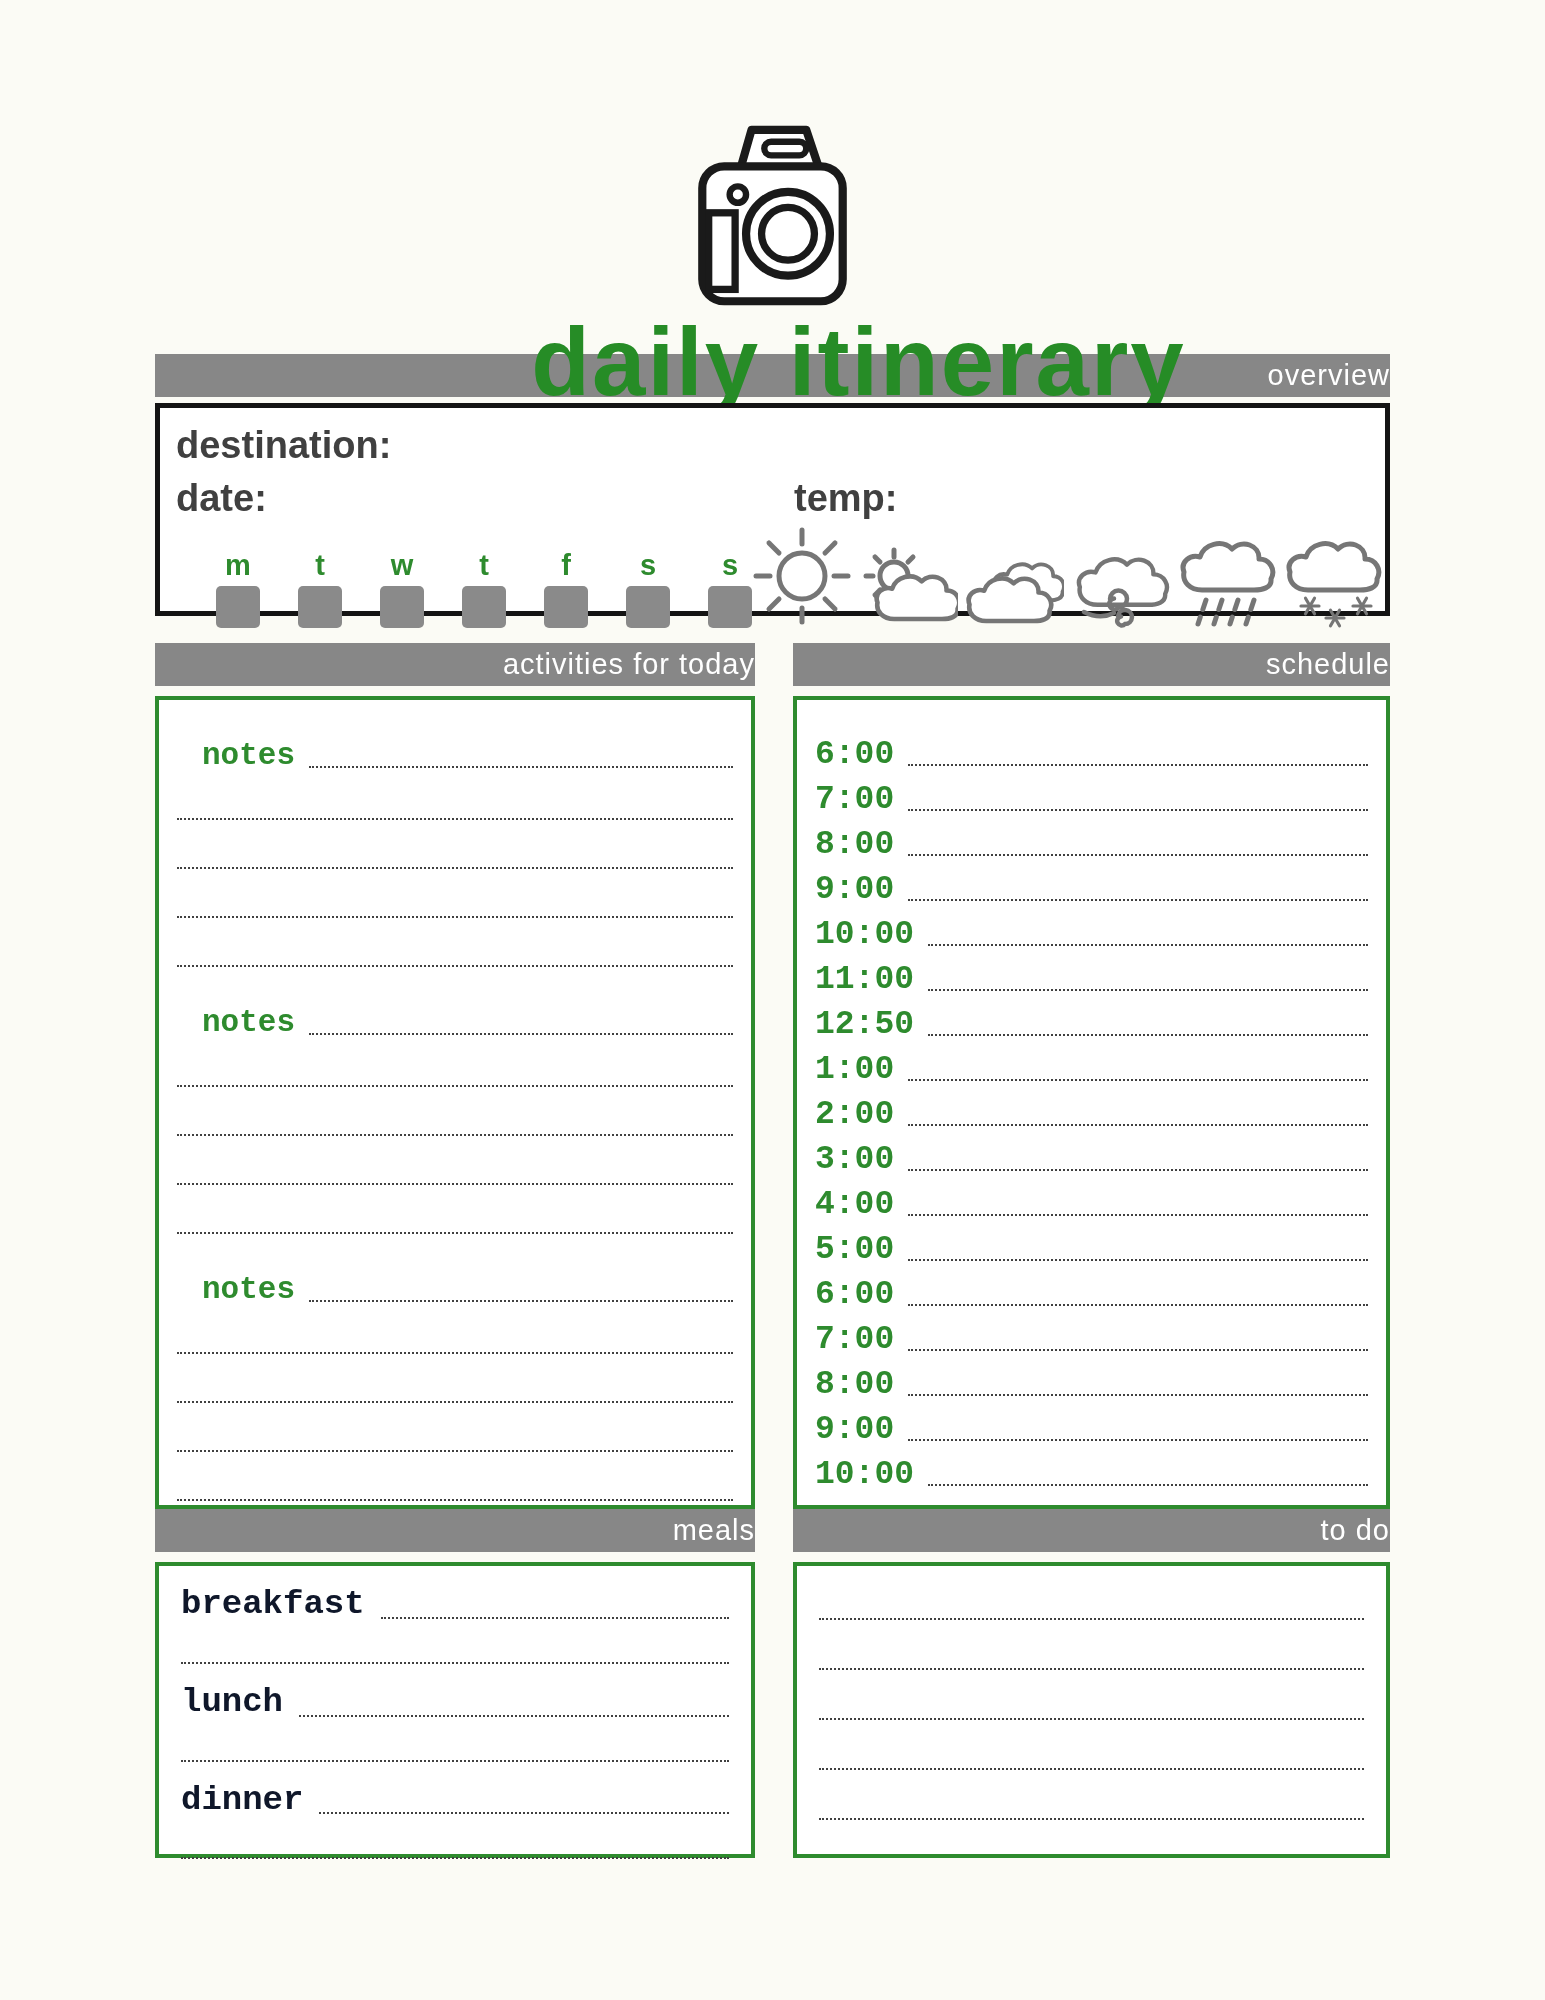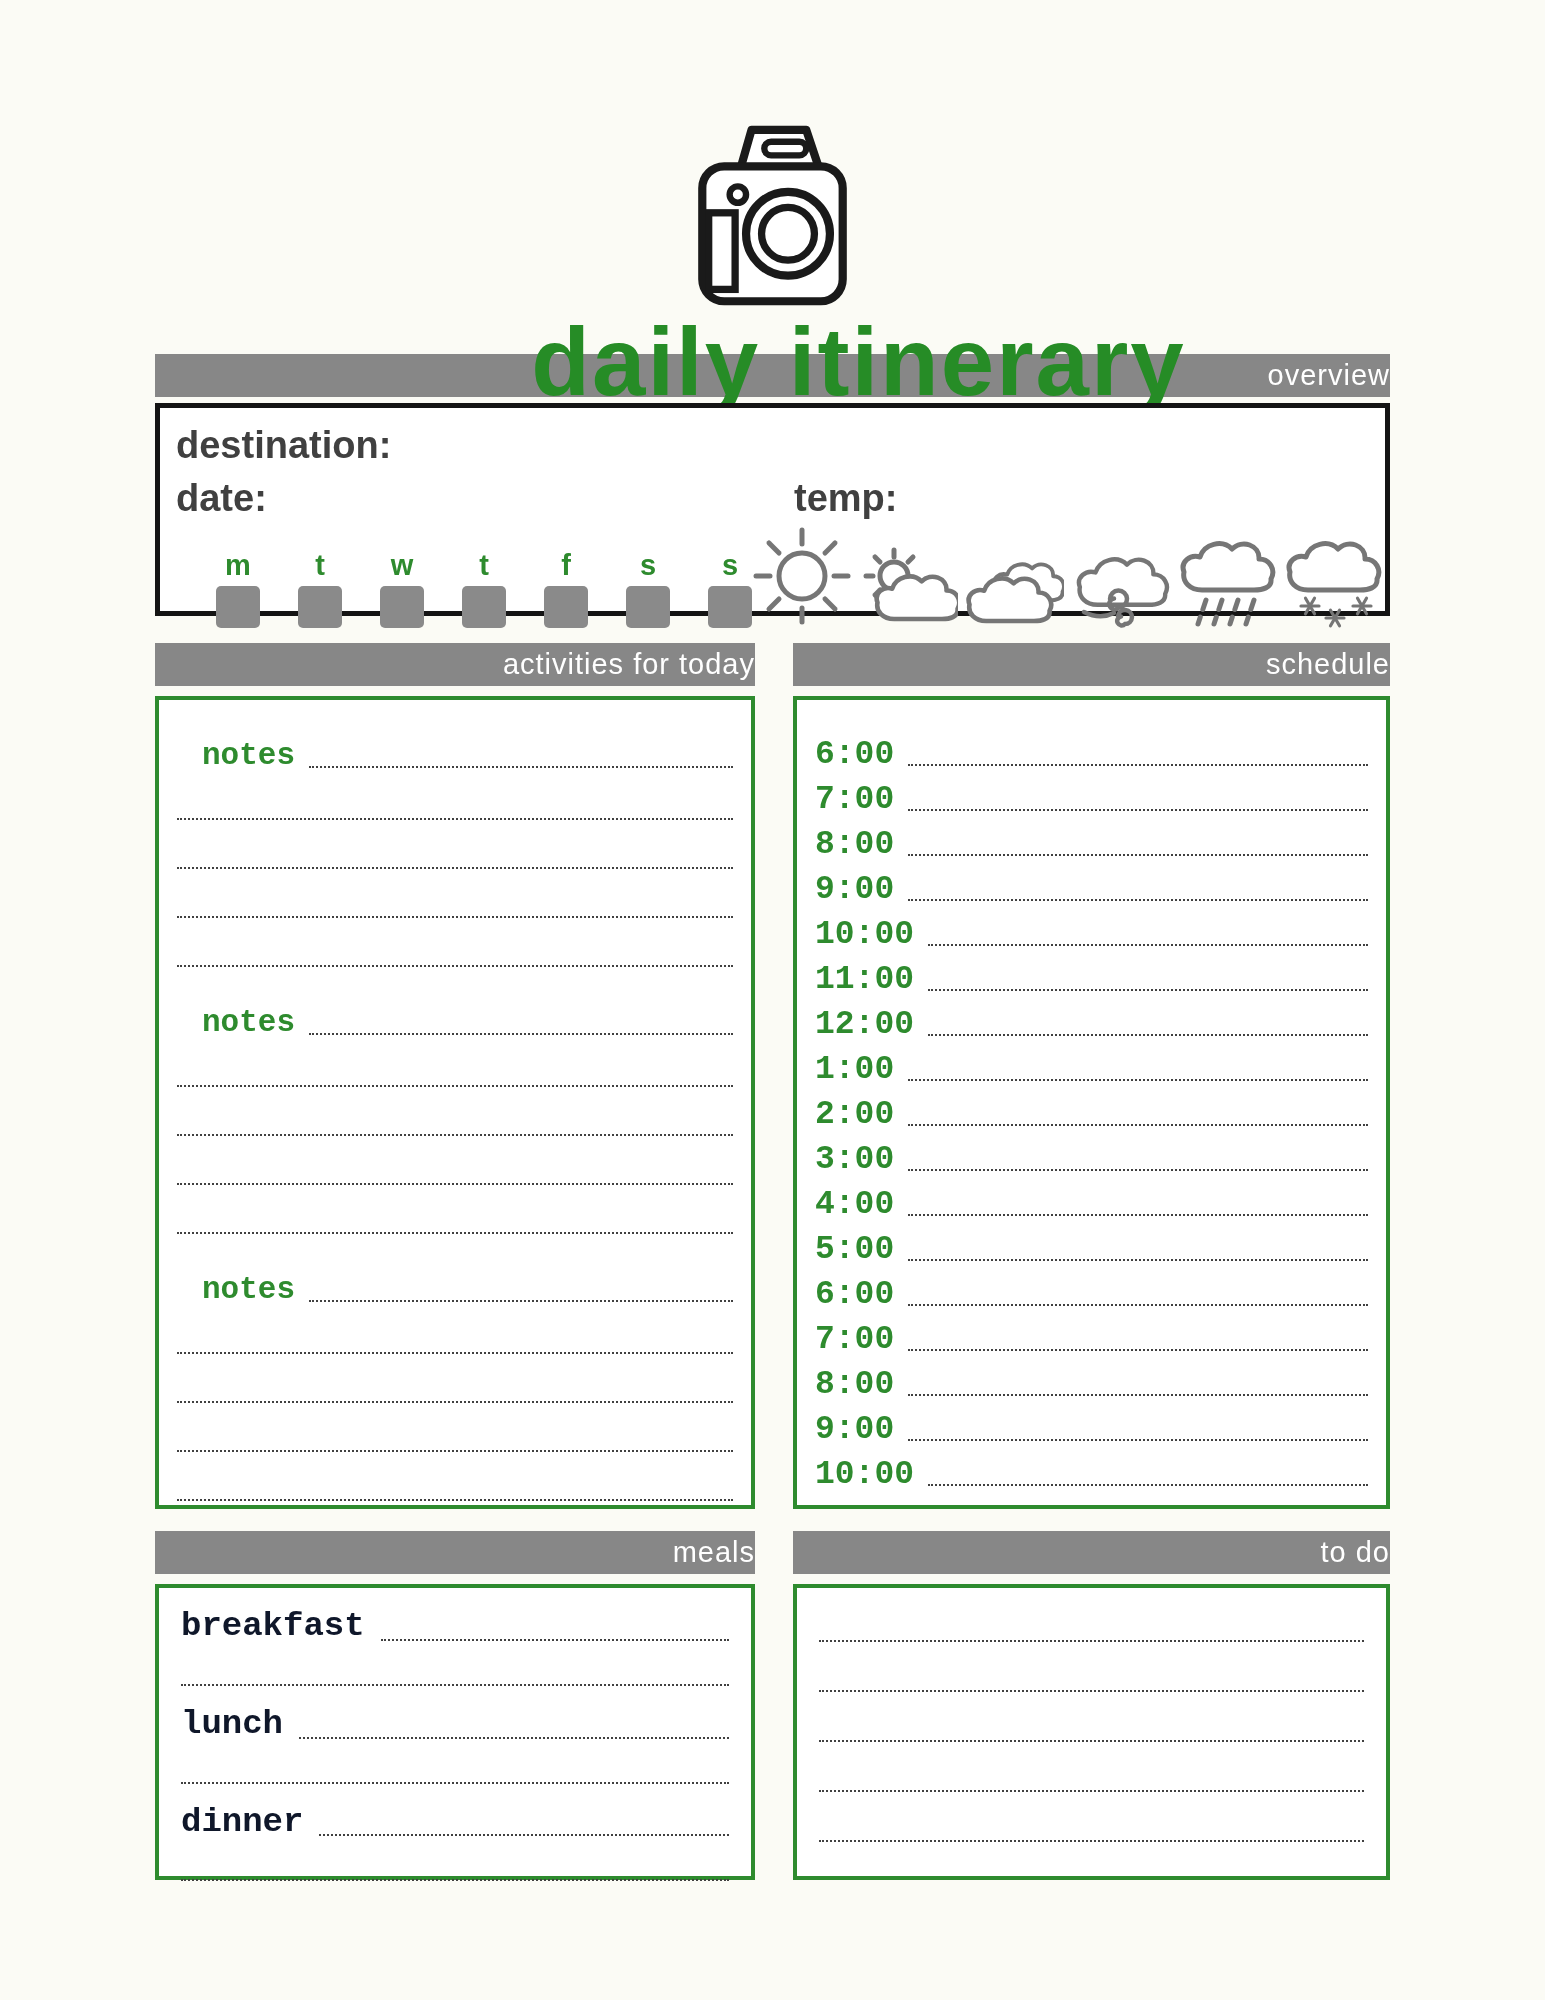--- a/index.html
+++ b/index.html
@@ -39,21 +39,21 @@
   .weather-group{display:flex;gap:6px;margin-left:auto;align-items:flex-end;}
   .wicon{color:#767676;}
   
   .columns{display:flex;justify-content:space-between;margin-top:27px;}
   .col-left{width:600px;}
   .col-right{width:597px;}
   .green-box{
     border:4px solid #2e8b2e;background:#ffffff;margin-top:10px;box-sizing:border-box;font-family:Liberation Mono, monospace;
   }
   .activities-box,.schedule-box{height:813px;padding:0 18px;}
-  .meals-bar,.todo-bar{margin-top:22px;padding-left:32px;}
+  .meals-bar,.todo-bar{padding-left:32px;}
   .meals-box,.todo-box{height:296px;padding:0 22px;}
   
   .dline{border-bottom:2px dotted #404040;height:0;}
   
   .note-label-row{display:flex;align-items:flex-end;margin-top:40px;padding-left:25px;}
   .note-label{color:#2e8b2e;font-size:31px;font-weight:bold;line-height:1;}
   .note-label-row .dline{flex:1;margin-left:14px;margin-bottom:3px;}
   .activity-line{margin-top:47px;}
   
   .schedule-box{padding-top:26px;}
@@ -290,21 +290,21 @@
           </div>
         <div class="sched-row">
             <span class="sched-time">10:00</span>
             <span class="dline"></span>
           </div>
         <div class="sched-row">
             <span class="sched-time">11:00</span>
             <span class="dline"></span>
           </div>
         <div class="sched-row">
-            <span class="sched-time">12:00</span>
+            <span class="sched-time">12:50</span>
             <span class="dline"></span>
           </div>
         <div class="sched-row">
             <span class="sched-time">1:00</span>
             <span class="dline"></span>
           </div>
         <div class="sched-row">
             <span class="sched-time">2:00</span>
             <span class="dline"></span>
           </div>

